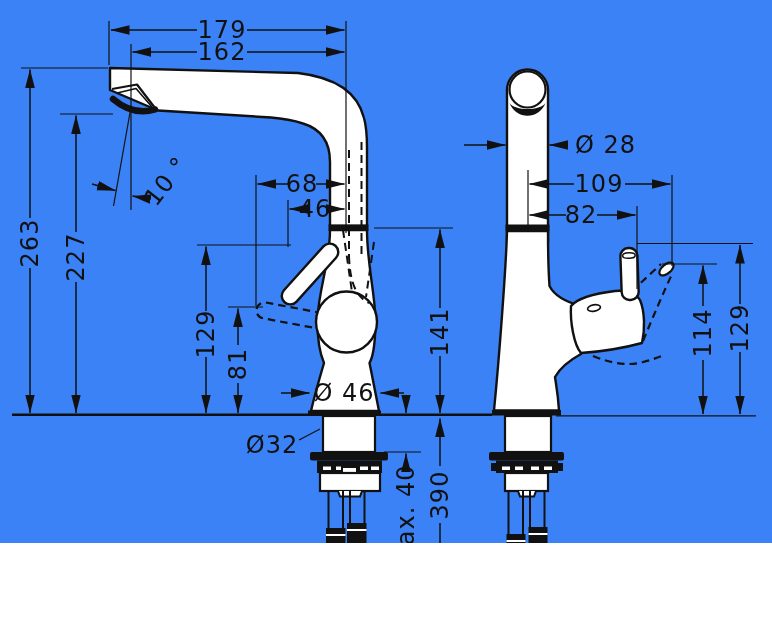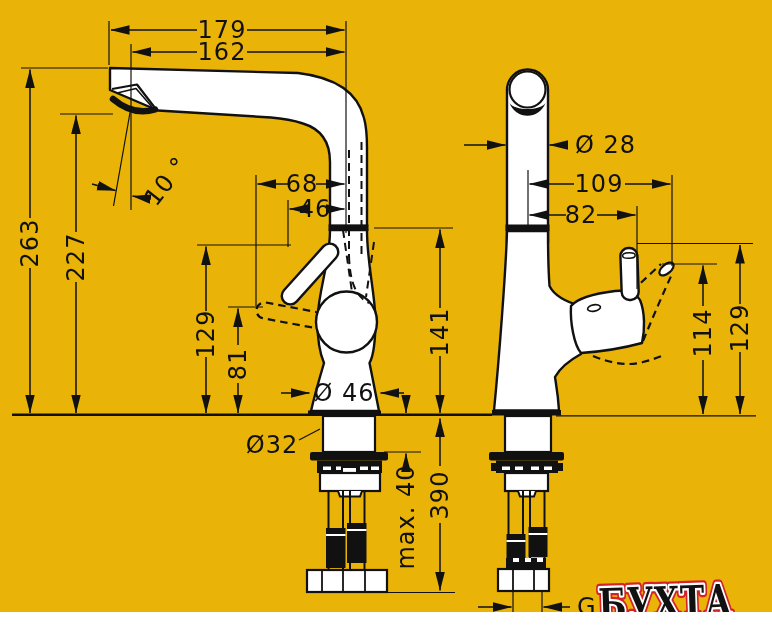--- a/index.html
+++ b/index.html
@@ -1,16 +1,16 @@
 <!DOCTYPE html>
 <html><head>
 <meta charset="utf-8">
 <style>
   html,body{margin:0;padding:0;background:#fff;}
-  .stage{position:relative;width:772px;height:612px;background:#eab308;overflow:hidden;
+  .stage{position:relative;width:772px;height:543px;background:#3b82f6;overflow:hidden;
          font-family:"DejaVu Sans", sans-serif;}
   svg text{font-family:"DejaVu Sans", sans-serif;font-size:24px;fill:#111;letter-spacing:1px;}
   svg text.wm{font-family:"DejaVu Serif", serif;font-weight:bold;font-size:44px;letter-spacing:1px;}
   .ln{stroke:#111;fill:none}
   .th{stroke-width:2.4}
   .thin{stroke-width:1.2}
   .dim{stroke-width:1.5}
   .dash{stroke-dasharray:7.5,5;stroke-width:2.2}
   .wfill{fill:#fff}
   .bfill{fill:#111;stroke:none}

